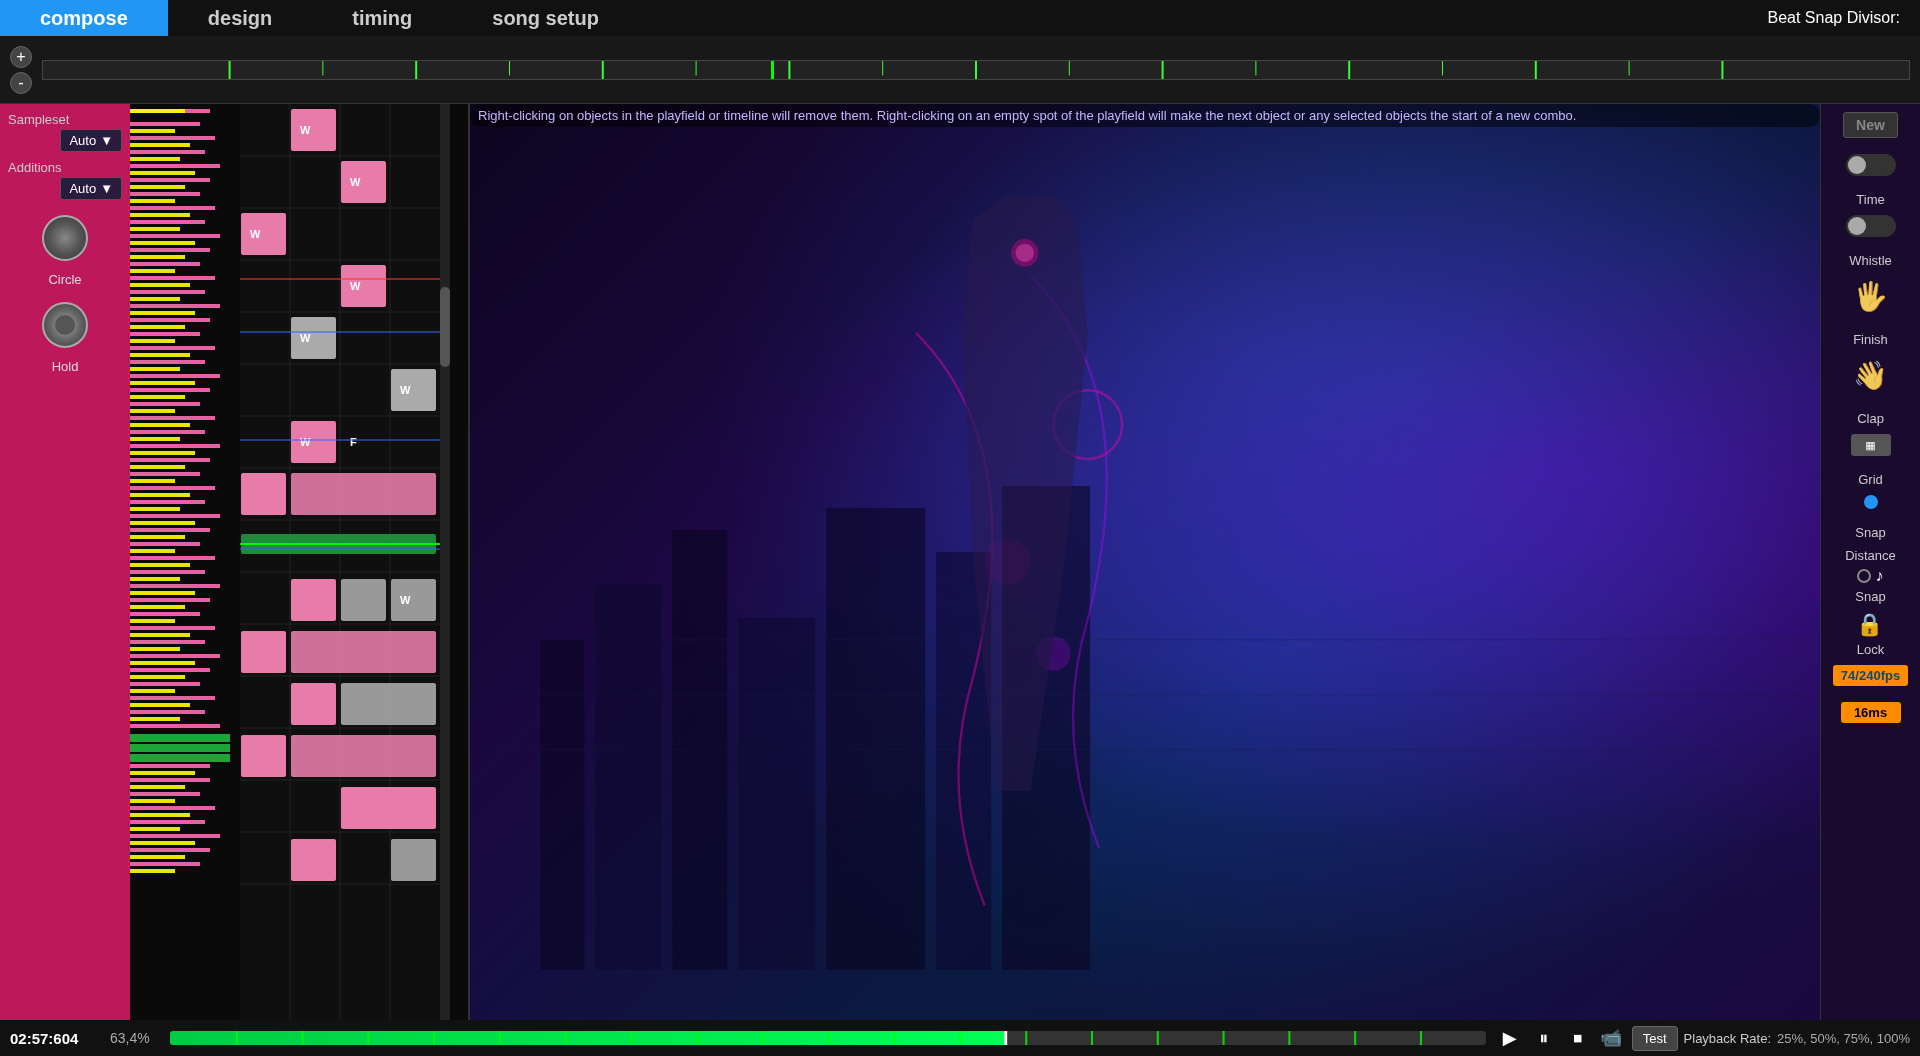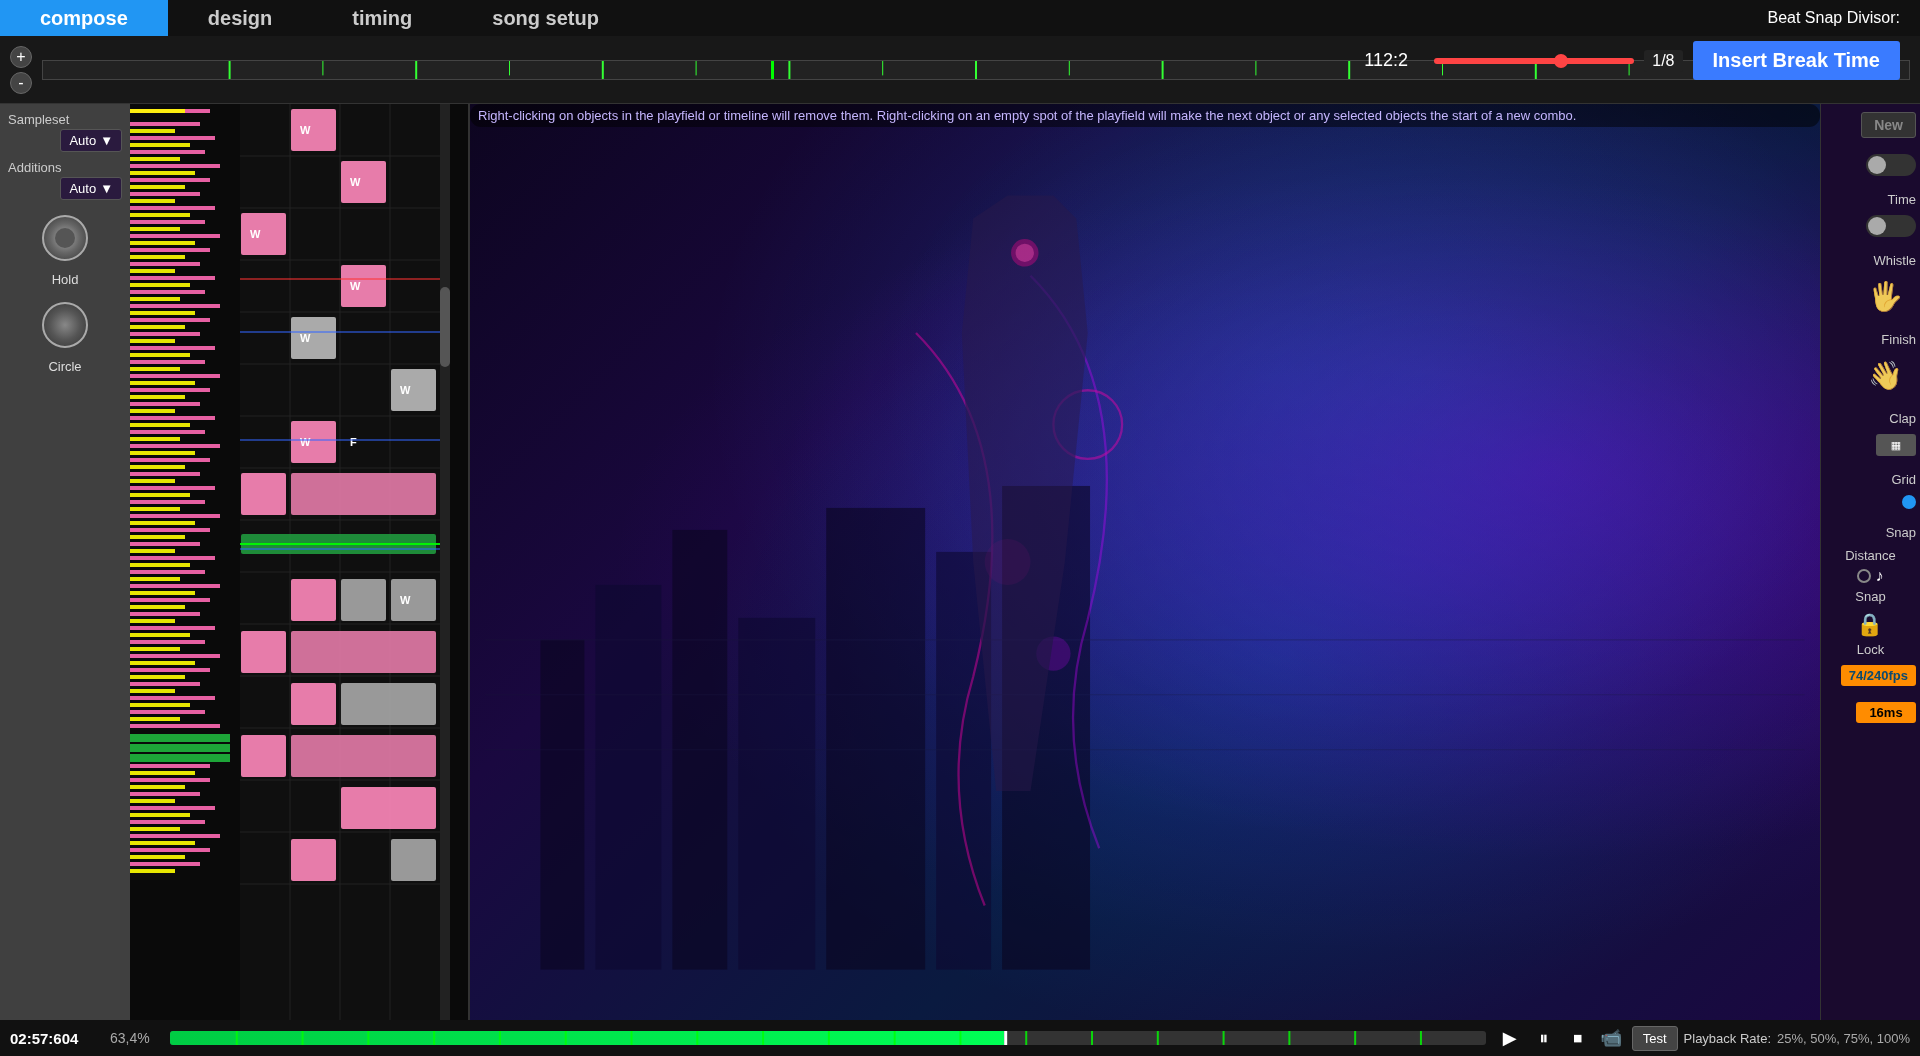--- a/index.html
+++ b/index.html
@@ -134,21 +134,21 @@
       font-weight: bold;
       padding: 8px 20px;
       border: none;
       cursor: pointer;
       border-radius: 3px;
     }
 
     
     .left-panel {
       width: 130px;
-      background: #404040;
+      background: #be185d;
       display: flex;
       flex-direction: column;
       padding: 8px;
       gap: 8px;
       z-index: 10;
     }
     .sampleset-section {
       display: flex;
       flex-direction: column;
       gap: 2px;
@@ -265,21 +265,21 @@
       flex-direction: column;
       align-items: center;
       padding: 8px 4px;
       gap: 8px;
       z-index: 10;
       border-left: 1px solid #333;
     }
     .right-item {
       display: flex;
       flex-direction: column;
-      align-items: flex-end;
+      align-items: center;
       gap: 16px;
       width: 100%;
     }
     .right-label {
       font-size: 13px;
       color: #ccc;
       text-align: center;
     }
     .right-icon-area {
       width: 60px;
@@ -546,28 +546,20 @@
       <line x1="70%" y1="0" x2="70%" y2="100%" stroke="#33ff33" stroke-width="2"></line>
       <line x1="75%" y1="0" x2="75%" y2="80%" stroke="#33ff33" stroke-width="1"></line>
       <line x1="80%" y1="0" x2="80%" y2="100%" stroke="#33ff33" stroke-width="2"></line>
       <line x1="85%" y1="0" x2="85%" y2="80%" stroke="#33ff33" stroke-width="1"></line>
       <line x1="90%" y1="0" x2="90%" y2="100%" stroke="#33ff33" stroke-width="2"></line>
     </svg>
 
     <div style="position:absolute;left:39%;top:0;bottom:0;width:3px;background:#00ff00;z-index:5;"></div>
   </div>
 
-  <div class="beat-snap-slider-area">
-    <span class="beat-position">112:2</span>
-    <div class="slider-track">
-      <div class="slider-thumb"></div>
-    </div>
-    <span class="beat-snap-value">1/8</span>
-    <button class="insert-break-btn">Insert Break Time</button>
-  </div>
 </div>
 
 <div style="display:flex; height: calc(1056px - 36px - 68px - 36px); position:relative;">
 
   <div class="left-panel">
     <div class="sampleset-section">
       <span class="section-label">Sampleset</span>
       <div class="dropdown-row">
         <div class="dropdown-btn">
           <span>Auto</span>
@@ -581,30 +573,30 @@
         <div class="dropdown-btn">
           <span>Auto</span>
           <span>▼</span>
         </div>
       </div>
     </div>
 
 
     <div class="tool-btn">
       <div class="tool-icon">
+        <div class="circle-icon-shape"></div>
+      </div>
+      <span class="tool-label">Circle</span>
+    </div>
+
+    <div class="tool-btn">
+      <div class="tool-icon">
         <div class="hold-icon-shape"></div>
       </div>
       <span class="tool-label">Hold</span>
-    </div>
-
-    <div class="tool-btn">
-      <div class="tool-icon">
-        <div class="circle-icon-shape"></div>
-      </div>
-      <span class="tool-label">Circle</span>
     </div>
   </div>
 
   <div class="timeline-area">
 
     <div class="waveform-col">
       <svg width="110" height="100%" style="position:absolute;top:0;left:0;">
 
         <rect x="0" y="5" width="80" height="4" fill="#ff69b4" opacity="0.9"></rect>
         <rect x="0" y="5" width="55" height="4" fill="#ffff00" opacity="0.9"></rect>

